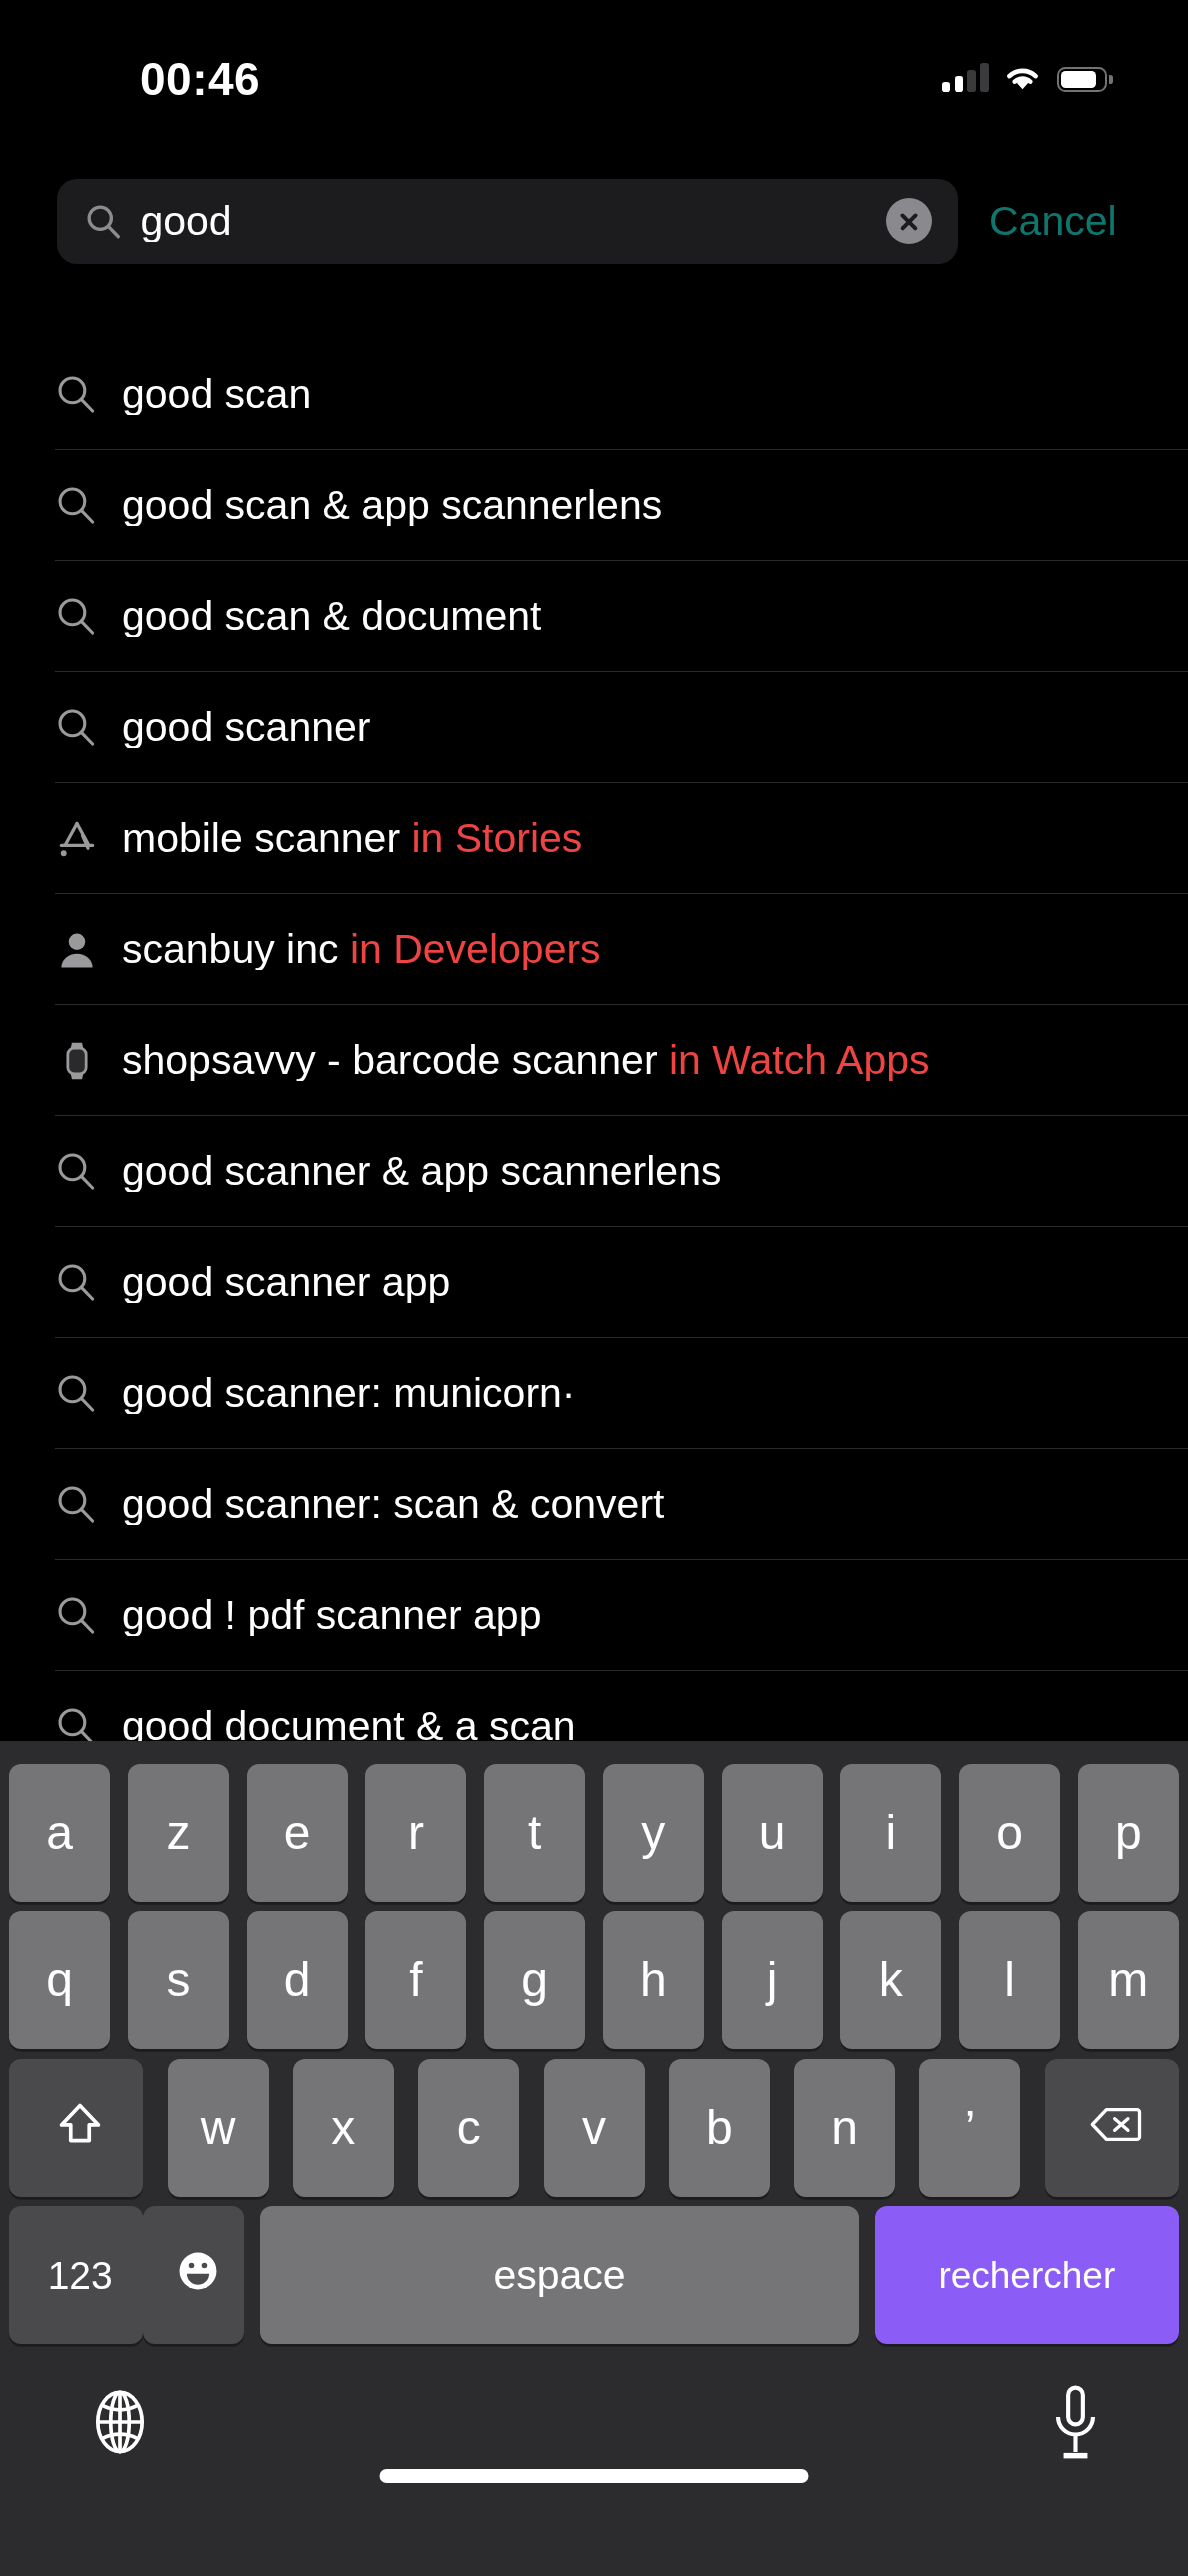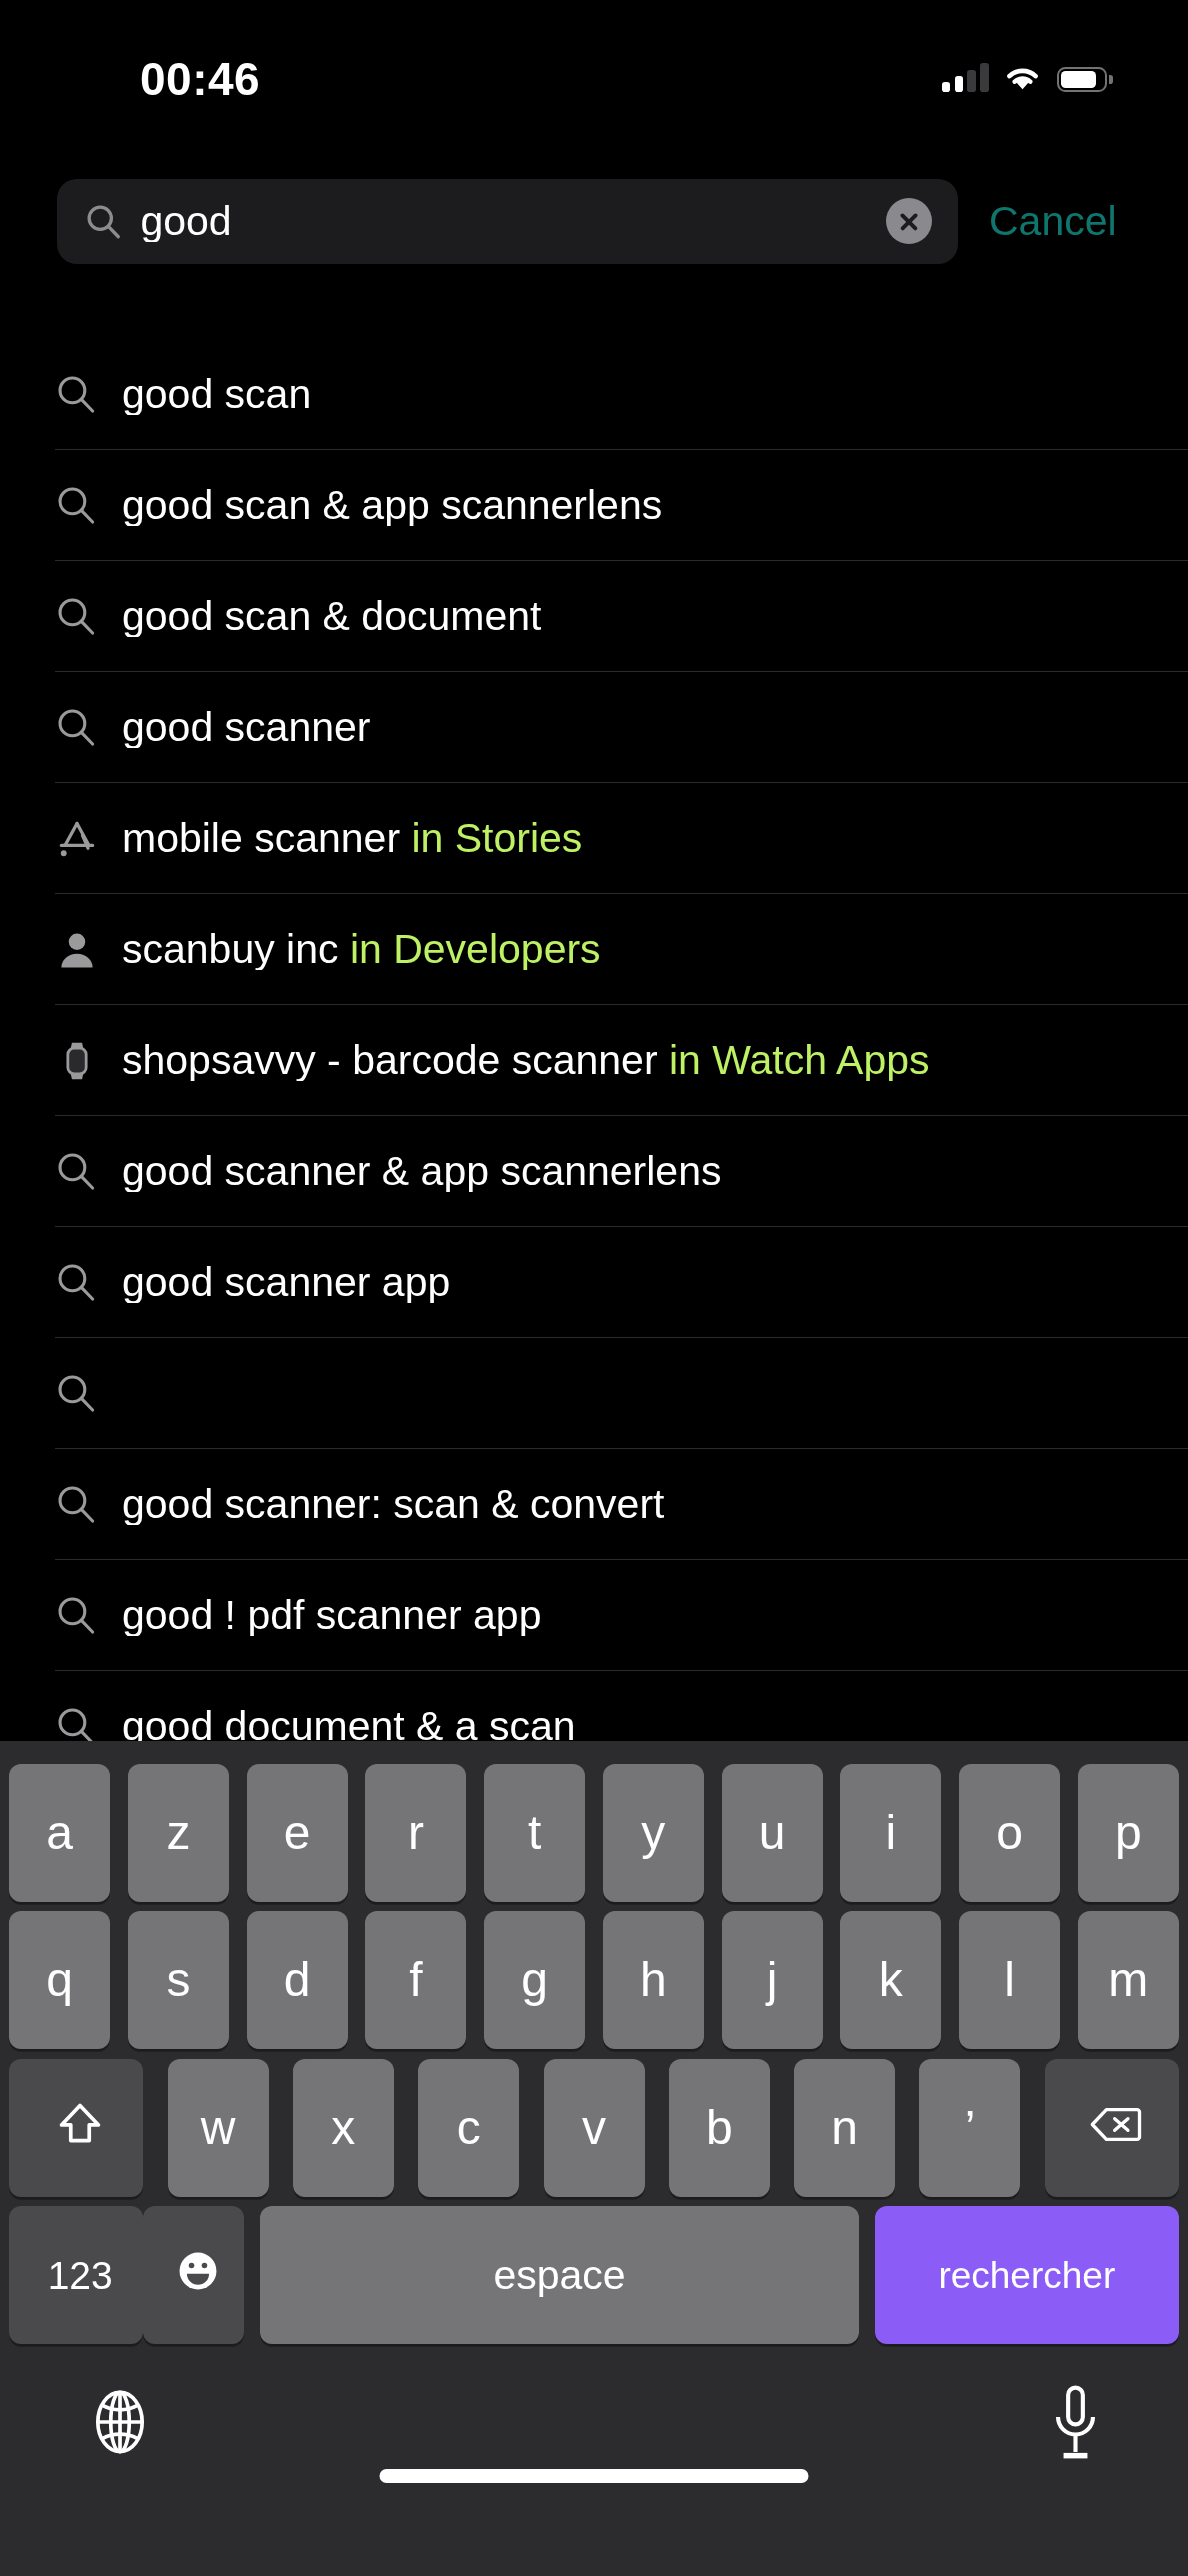--- a/index.html
+++ b/index.html
@@ -90,21 +90,21 @@
     height:0.9px; background:#2b2b2d;
   }
   .sug-icon {
     margin-left:55px; width:44px; height:44px; flex:none;
     display:flex; align-items:center; justify-content:center;
   }
   .sug-text {
     margin-left:23px; font-size:41px; color:#fff;
     white-space:nowrap; line-height:1; overflow:hidden;
   }
-  .sug-text .ctx { color:#bef264; }
+  .sug-text .ctx { color:#ef4444; }
 
   
   #keyboard {
     position:absolute; left:0; top:1741px; width:1188px; height:835px;
     background:#2c2c2e;
   }
   .kb-row {
     position:absolute; left:0; width:1188px;
     display:flex; align-items:center;
   }
@@ -275,20 +275,21 @@
         </span>
         <span class="sug-text"><span>good scanner app</span></span>
       </div>
       <div class="sug-row">
         <span class="sug-icon">
           <svg viewBox="0 0 48 48" width="44" height="44">
             <circle cx="19" cy="19" r="13.5" stroke="#9a9a9c" stroke-width="3.4" fill="none"></circle>
             <line x1="29" y1="29" x2="41" y2="41.5" stroke="#9a9a9c" stroke-width="3.4" stroke-linecap="round"></line>
           </svg>
         </span>
+        <span class="sug-text"><span>good scanner: municorn·</span></span>
       </div>
       <div class="sug-row">
         <span class="sug-icon">
           <svg viewBox="0 0 48 48" width="44" height="44">
             <circle cx="19" cy="19" r="13.5" stroke="#9a9a9c" stroke-width="3.4" fill="none"></circle>
             <line x1="29" y1="29" x2="41" y2="41.5" stroke="#9a9a9c" stroke-width="3.4" stroke-linecap="round"></line>
           </svg>
         </span>
         <span class="sug-text"><span>good scanner: scan &amp; convert</span></span>
       </div>

